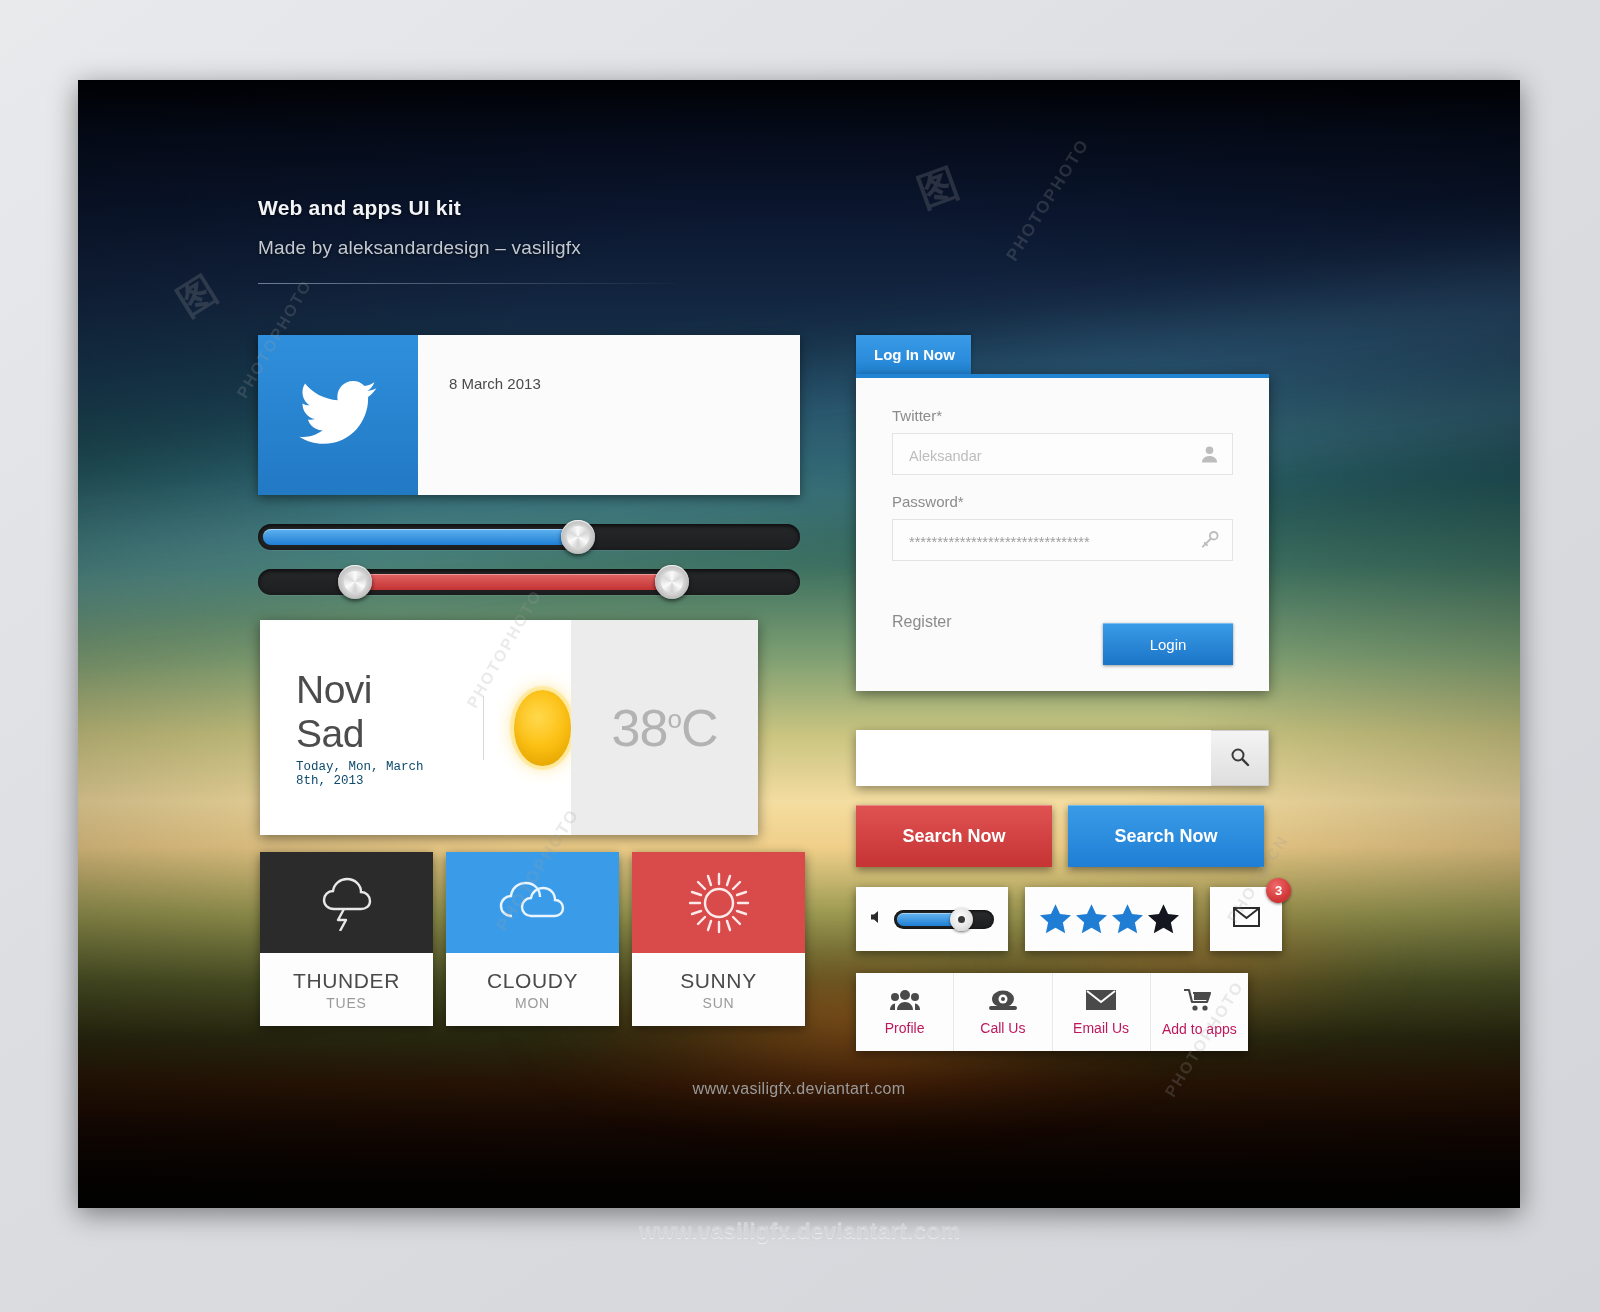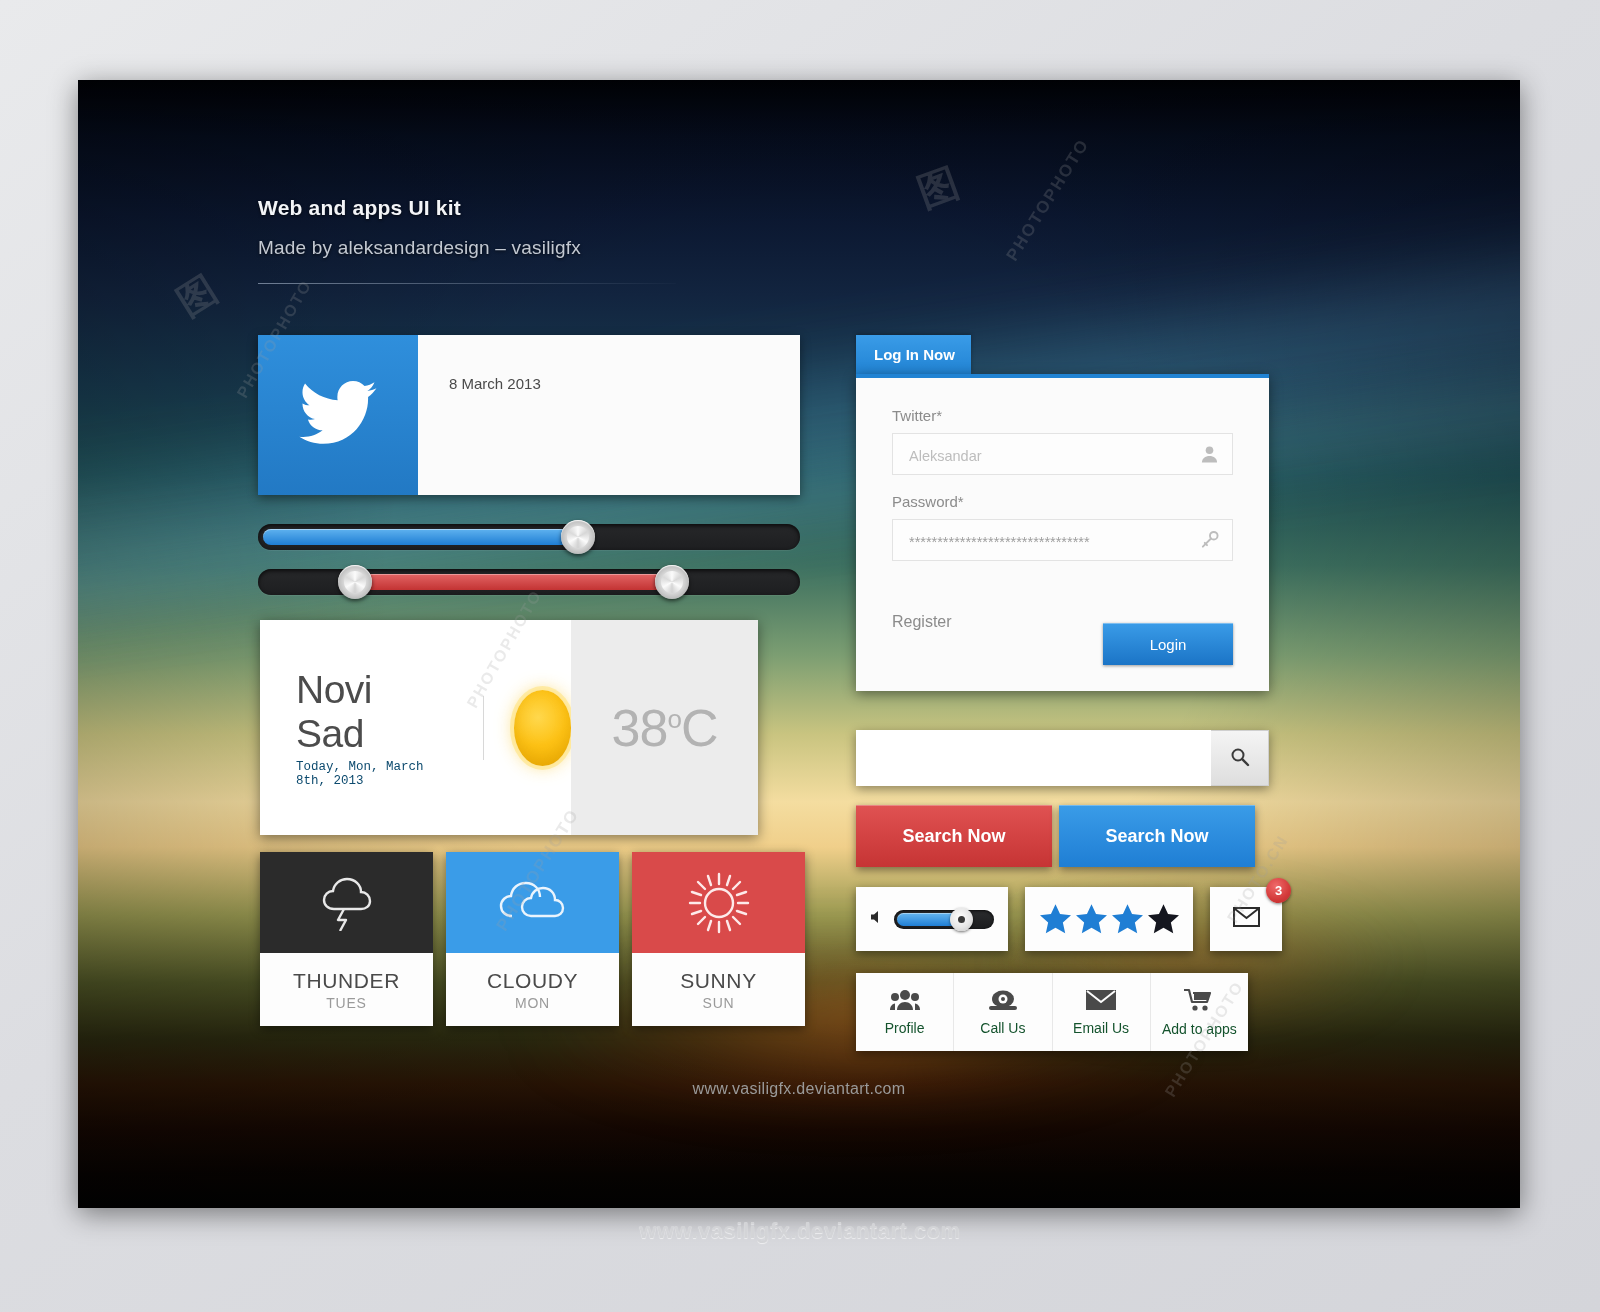--- a/index.html
+++ b/index.html
@@ -220,21 +220,21 @@
   }
   .search-input {
     flex:1; background:#fff; border:none; outline:none; padding:0 16px;
     font-family:"Liberation Sans", sans-serif; font-size:15px; color:#555;
   }
   .search-btn {
     width:58px; background:linear-gradient(180deg,#f4f4f4 0%,#dedede 100%);
     border:1px solid #cfcfcf; border-left:none; cursor:pointer;
     display:flex; align-items:center; justify-content:center;
   }
-  .btn-row { position:absolute; left:778px; top:725px; display:flex; gap:7px; }
+  .btn-row { position:absolute; left:778px; top:725px; display:flex; gap:16px; }
   .big-btn {
     width:196px; height:62px; border:none; cursor:pointer; color:#fff;
     font-family:"Liberation Sans", sans-serif; font-size:18px; font-weight:bold;
     box-shadow:inset 0 1px 0 rgba(255,255,255,.3),0 3px 8px rgba(0,0,0,.45);
   }
   .big-btn.red  { background:linear-gradient(180deg,#e05252 0%,#c63434 100%); }
   .big-btn.blue { background:linear-gradient(180deg,#3a9ce8 0%,#1f7ed4 100%); }
 
   
   .sw-row { position:absolute; left:778px; top:807px; display:flex; gap:17px; }
@@ -275,21 +275,21 @@
   
   .iconbar {
     position:absolute; left:778px; top:893px; width:392px; height:78px;
     background:#fdfdfd; display:flex; box-shadow:0 3px 10px rgba(0,0,0,.45);
   }
   .ib-item {
     flex:1; display:flex; flex-direction:column; align-items:center; justify-content:center;
     gap:5px; border-right:1px solid #e8e8e8; cursor:pointer;
   }
   .ib-item:last-child { border-right:none; }
-  .ib-lbl { color:#14532d; font-size:14px; }
+  .ib-lbl { color:#be185d; font-size:14px; }
 
   
   .canvas-footer {
     position:absolute; left:0; right:0; top:1000px; text-align:center;
     color:#9a9a9a; font-size:16px; letter-spacing:.3px;
   }
   .outer-footer {
     position:absolute; left:0; right:0; top:1218px; text-align:center;
     color:#d3d4d7; font-size:22px; font-weight:bold; letter-spacing:.5px;
     text-shadow:0 1px 1px rgba(255,255,255,.6);

